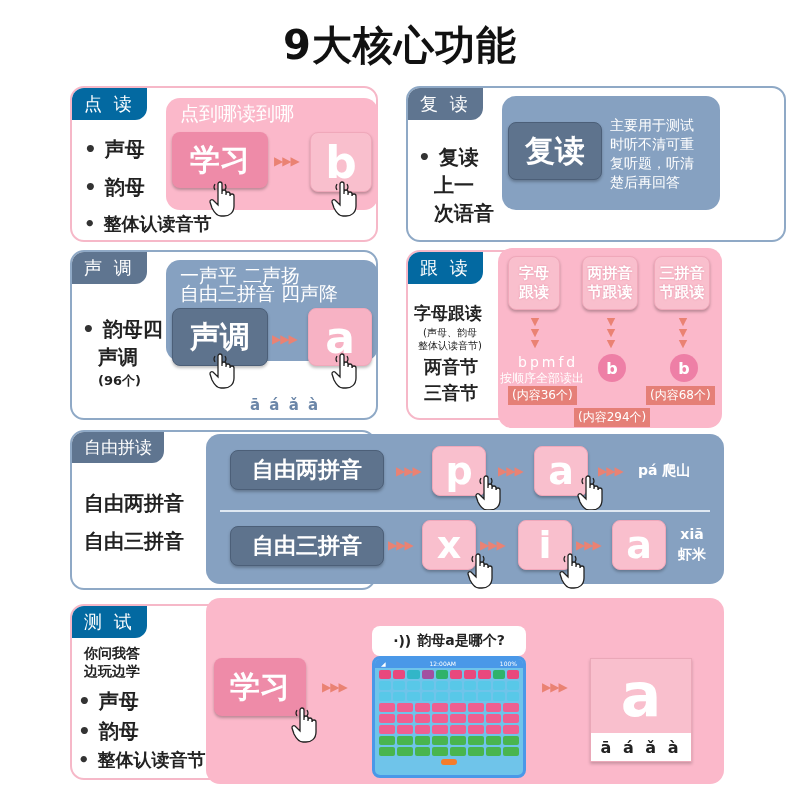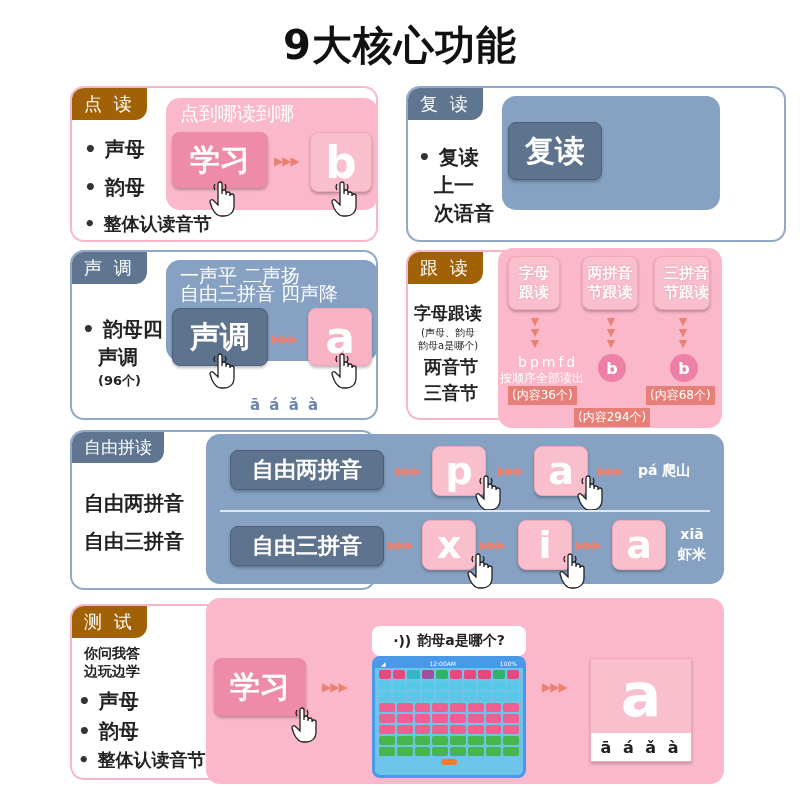--- a/index.html
+++ b/index.html
@@ -2,21 +2,21 @@
 <html><head>
 <meta charset="utf-8">
 <style>
 *{box-sizing:border-box;margin:0;padding:0}
 body{width:800px;height:800px;background:#fff;font-family:"DejaVu Sans","Liberation Sans",sans-serif;position:relative;overflow:hidden;color:#222}
 .title{position:absolute;left:0;top:18px;width:800px;text-align:center;font-size:40px;font-weight:bold;color:#111;letter-spacing:1px}
 .card{position:absolute;border-radius:14px;background:#fff}
 .card.pink{border:2px solid #f6b8c8}
 .card.blue{border:2px solid #8fa9c6}
 .tag{position:absolute;left:0;top:0;padding:4px 12px;font-size:18px;color:#fff;border-radius:12px 0 12px 0;letter-spacing:3px}
-.tag.pink{background:#a16207}
+.tag.pink{background:#0369a1}
 .tag.blue{background:#5f7590}
 .panel{position:absolute;border-radius:14px}
 .panel.pink{background:#fbb8ca}
 .panel.blue{background:#86a1c1}
 .bul{position:absolute;font-size:20px;font-weight:bold;color:#222;white-space:nowrap}
 .bul::before{content:"•";margin-right:8px;color:#333}
 .nob::before{content:none}
 .btn{position:absolute;display:flex;align-items:center;justify-content:center;color:#fff;font-weight:bold;border-radius:8px;box-shadow:0 2px 3px rgba(0,0,0,.25)}
 .btn.dpink{background:#ee8ba8}
 .btn.lpink{background:#f9bfcd;border:1px solid #f0a8ba}
@@ -65,20 +65,26 @@
     </svg>
 </div>
 
 <div class="card blue" style="left:406px;top:86px;width:380px;height:156px;">
   <div class="tag blue">复 读</div>
   <div class="bul" style="left:10px;top:56px;">复读</div>
   <div class="bul nob" style="left:26px;top:84px;">上一</div>
   <div class="bul nob" style="left:26px;top:112px;">次语音</div>
   <div class="panel blue" style="left:94px;top:8px;width:218px;height:114px;">
     <div class="btn dblue" style="left:6px;top:26px;width:94px;height:58px;font-size:30px;">复读</div>
+    <div class="small" style="left:108px;top:20px;font-size:14px;line-height:19px;">
+      <div>主要用于测试</div>
+      <div>时听不清可重</div>
+      <div>复听题，听清</div>
+      <div>楚后再回答</div>
+    </div>
   </div>
 </div>
 
 <div class="card blue" style="left:70px;top:250px;width:308px;height:170px;">
   <div class="tag blue">声 调</div>
   <div class="bul" style="left:10px;top:64px;">韵母四</div>
   <div class="bul nob" style="left:26px;top:92px;">声调</div>
   <div class="bul nob" style="left:26px;top:120px;font-size:13px;">(96个)</div>
   <div class="panel blue" style="left:94px;top:8px;width:212px;height:101px;">
     <div class="small" style="left:14px;top:6px;">
@@ -96,37 +102,37 @@
       <use href="#hand"></use>
     </svg>
   <div style="position:absolute;left:178px;top:144px;font-size:15px;font-weight:bold;color:#6b86a8;letter-spacing:2px;">ā á ǎ à</div>
 </div>
 
 <div class="card pink" style="left:406px;top:250px;width:316px;height:170px;">
   <div class="tag pink">跟 读</div>
   <div style="position:absolute;left:6px;top:50px;font-size:17px;font-weight:bold;">字母跟读</div>
   <div style="position:absolute;left:10px;top:74px;font-size:10px;line-height:13px;text-align:center;">
     <div>(声母、韵母</div>
-    <div>韵母a是哪个)</div>
+    <div>整体认读音节)</div>
   </div>
   <div style="position:absolute;left:16px;top:102px;font-size:18px;font-weight:bold;line-height:26px;">
     <div>两音节</div>
     <div>三音节</div>
   </div>
 </div>
 <div class="panel pink" style="left:498px;top:248px;width:224px;height:180px;">
   <div class="btn lpink" style="left:10px;top:8px;width:52px;height:54px;font-size:15px;flex-direction:column;color:#fff;text-shadow:0 0 2px #e48aa2;">
     <div>字母</div>
     <div>跟读</div>
   </div>
   <div class="btn lpink" style="left:84px;top:8px;width:56px;height:54px;font-size:15px;flex-direction:column;text-shadow:0 0 2px #e48aa2;">
     <div>两拼音</div>
     <div>节跟读</div>
   </div>
-  <div class="btn lpink" style="left:156px;top:8px;width:56px;height:54px;font-size:15px;flex-direction:column;text-shadow:0 0 2px #e48aa2;align-items:flex-end;">
+  <div class="btn lpink" style="left:156px;top:8px;width:56px;height:54px;font-size:15px;flex-direction:column;text-shadow:0 0 2px #e48aa2;">
     <div>三拼音</div>
     <div>节跟读</div>
   </div>
   <div class="tri" style="left:30px;top:68px;">▼<br>▼<br>▼</div>
   <div class="tri" style="left:106px;top:68px;">▼<br>▼<br>▼</div>
   <div class="tri" style="left:178px;top:68px;">▼<br>▼<br>▼</div>
   <div style="position:absolute;left:20px;top:106px;color:#fff;font-size:14px;letter-spacing:3px;">bpmfd</div>
   <div style="position:absolute;left:2px;top:122px;color:#fff;font-size:12px;">按顺序全部读出</div>
   <div class="circle" style="left:100px;top:106px;">b</div>
   <div class="circle" style="left:172px;top:106px;">b</div>

